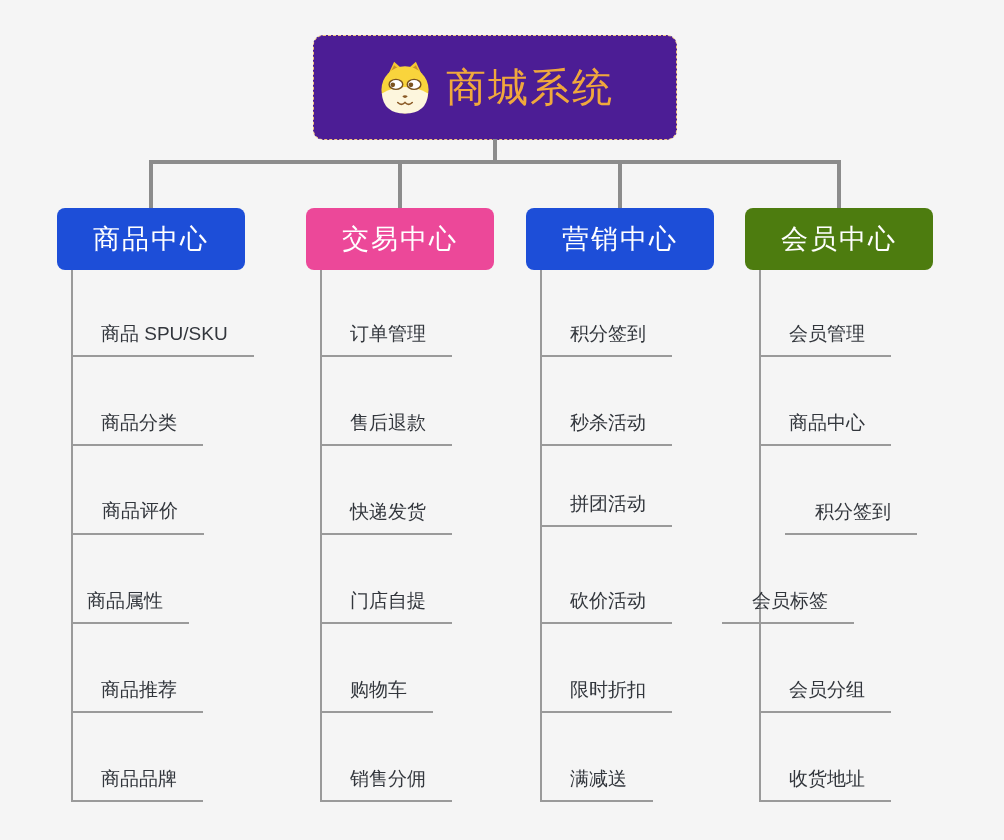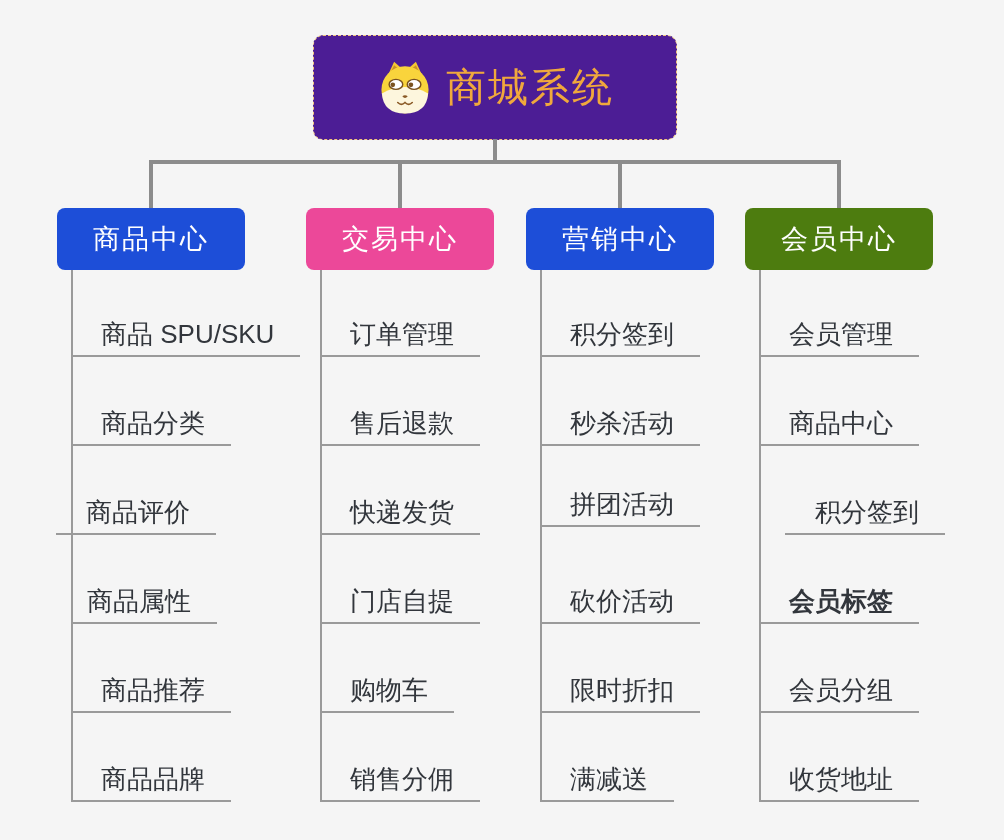--- a/index.html
+++ b/index.html
@@ -63,21 +63,21 @@
   .spine {
     position: absolute;
     top: 270px;
     width: 2px;
     height: 530px;
     background: #9a9a9a;
   }
   .leaf {
     position: absolute;
     box-sizing: border-box;
-    font-size: 26px;
+    font-size: 19px;
     line-height: 26px;
     color: #32363c;
     white-space: nowrap;
     padding: 0 26px 8px 30px;
     border-bottom: 2px solid #9a9a9a;
     cursor: pointer;
   }
 </style>
 </head>
 <body>
@@ -109,21 +109,21 @@
 
   <div class="line stem"></div>
   <div class="line bus"></div>
 
   <div id="branches">
       <div class="line drop" style="left: 149px;"></div>
       <div class="branch-box" style="left: 57px; background: #1d4ed8;">商品中心</div>
       <div class="spine" style="left: 71px;"></div>
       <div class="leaf" style="left: 71px; top: 321px;">商品 SPU/SKU</div>
       <div class="leaf" style="left: 71px; top: 410px;">商品分类</div>
-      <div class="leaf" style="left: 56px; top: 499px;">商品评价</div>
+      <div class="leaf" style="left: 72px; top: 499px; font-family: Liberation Mono, monospace;">商品评价</div>
       <div class="leaf" style="left: 71px; top: 588px; padding-left: 16px;">商品属性</div>
       <div class="leaf" style="left: 71px; top: 677px;">商品推荐</div>
       <div class="leaf" style="left: 71px; top: 766px;">商品品牌</div>
       <div class="line drop" style="left: 398px;"></div>
       <div class="branch-box" style="left: 306px; background: #ec4899;">交易中心</div>
       <div class="spine" style="left: 320px;"></div>
       <div class="leaf" style="left: 320px; top: 321px;">订单管理</div>
       <div class="leaf" style="left: 320px; top: 410px;">售后退款</div>
       <div class="leaf" style="left: 320px; top: 499px;">快递发货</div>
       <div class="leaf" style="left: 320px; top: 588px;">门店自提</div>
@@ -137,18 +137,18 @@
       <div class="leaf" style="left: 540px; top: 491px; text-align: right;">拼团活动</div>
       <div class="leaf" style="left: 540px; top: 588px;">砍价活动</div>
       <div class="leaf" style="left: 540px; top: 677px;">限时折扣</div>
       <div class="leaf" style="left: 540px; top: 766px;">满减送</div>
       <div class="line drop" style="left: 837px;"></div>
       <div class="branch-box" style="left: 745px; background: #4d7c0f;">会员中心</div>
       <div class="spine" style="left: 759px;"></div>
       <div class="leaf" style="left: 759px; top: 321px;">会员管理</div>
       <div class="leaf" style="left: 759px; top: 410px;">商品中心</div>
       <div class="leaf" style="left: 759px; top: 499px; margin-left: 26px;">积分签到</div>
-      <div class="leaf" style="left: 759px; top: 588px; font-weight: bold;">会员标签</div>
+      <div class="leaf" style="left: 722px; top: 588px;">会员标签</div>
       <div class="leaf" style="left: 759px; top: 677px;">会员分组</div>
       <div class="leaf" style="left: 759px; top: 766px;">收货地址</div>
     </div>
 
 </div>
 
 </body></html>

